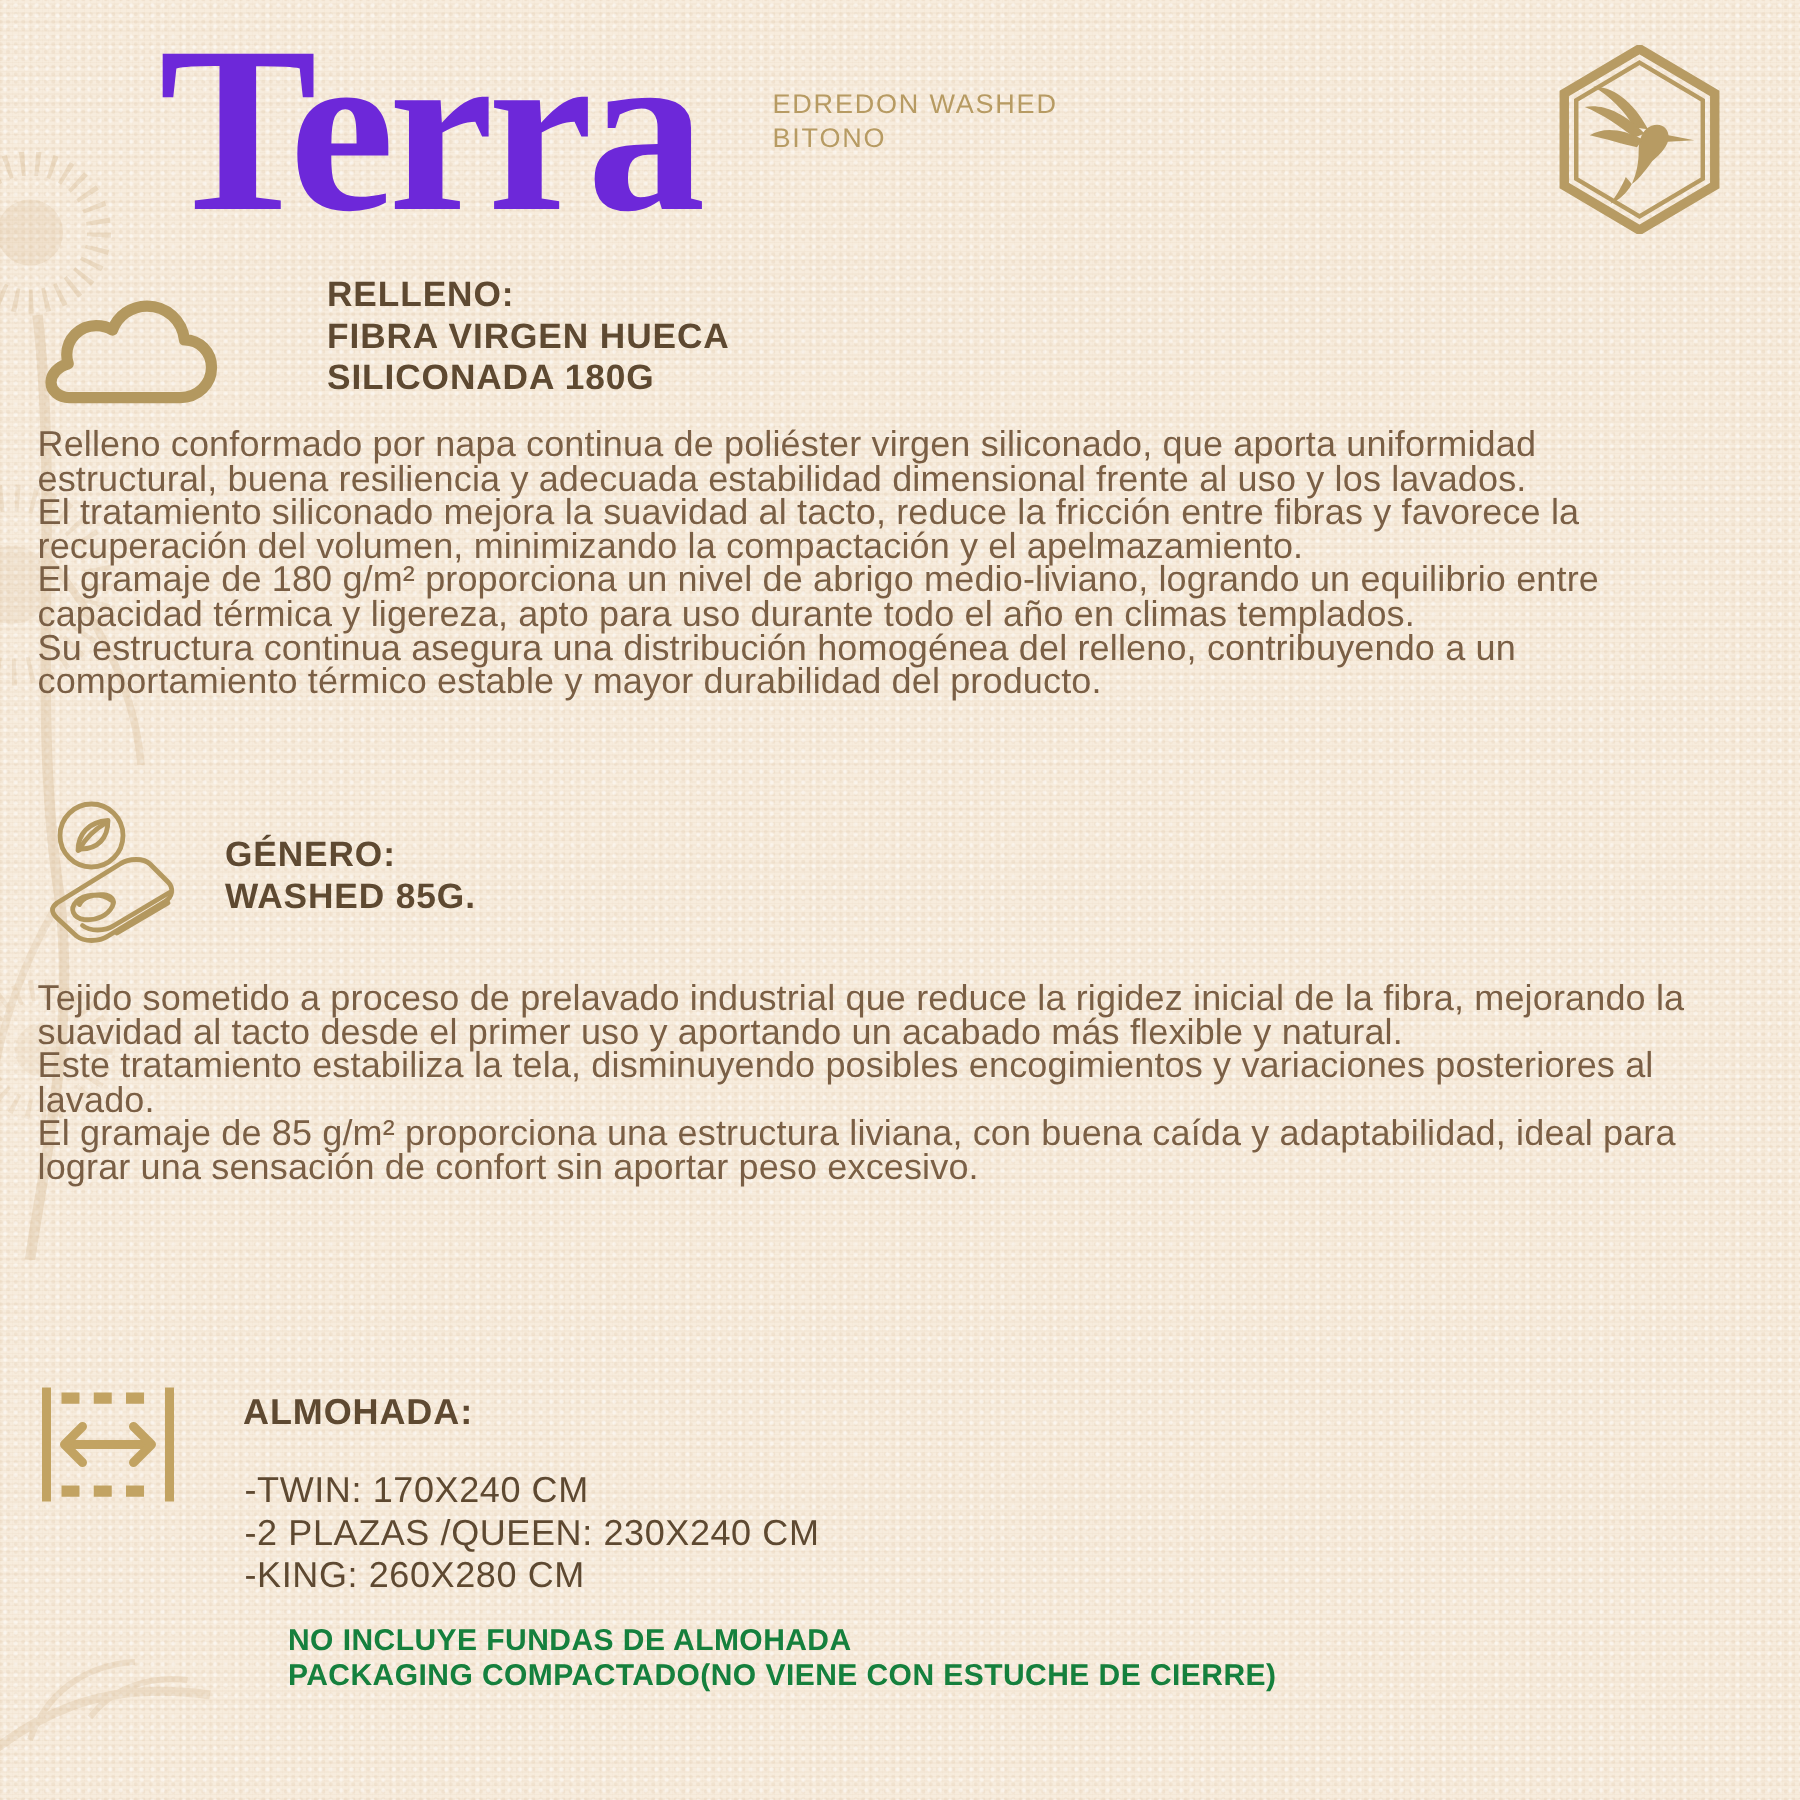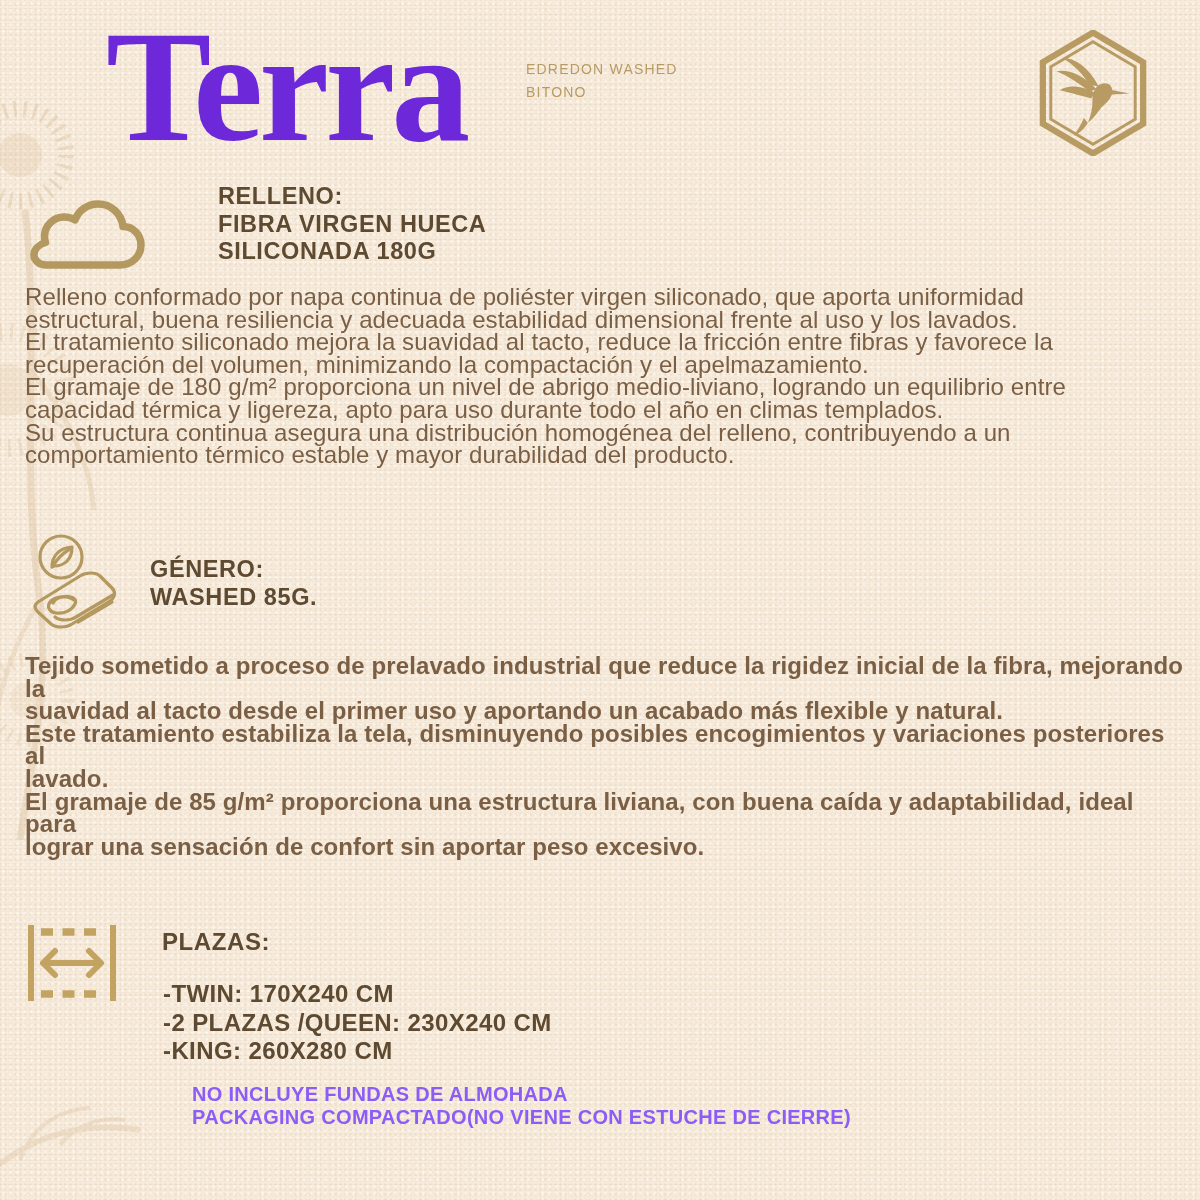--- a/index.html
+++ b/index.html
@@ -26,22 +26,22 @@
   .watermark2 { position:absolute; left:-40px; top:980px; opacity:0.22; pointer-events:none; }
 
   .title {
     position:absolute; left:106px; top:8px;
     font-family:"Liberation Serif", serif;
     font-weight:bold;
     font-size:158px; line-height:1; letter-spacing:-4px;
     color:#6d28d9;
   }
   .subtitle {
-    position:absolute; left:526px; top:58px;
-    font-size:14px; line-height:23px; letter-spacing:1.2px;
+    position:absolute; left:515px; top:58px;
+    font-size:18px; line-height:23px; letter-spacing:1.2px;
     font-weight:500; color:#b79b63;
     white-space:pre-line;
   }
   .logo { position:absolute; left:1036px; top:30px; }
 
   .icon-cloud    { position:absolute; left:28px;  top:186px; }
   .icon-fabric   { position:absolute; left:24px;  top:532px; }
   .icon-measure  { position:absolute; left:22px;  top:920px; }
 
   .heading {
@@ -54,31 +54,31 @@
   .h-genero  { left:150px; top:556px; }
   .h-medidas { left:162px; top:928px; font-size:24px; }
 
   .body-text {
     position:absolute; left:25px; width:1160px;
     color:#7a5f45;
     font-size:24px; line-height:22.6px; letter-spacing:0.1px;
     white-space:pre-line;
   }
   .p-relleno { top:286px; }
-  .p-genero  { top:655px;font-weight:bold; }
+  .p-genero  { top:655px; }
 
   .sizes-list {
     position:absolute; left:163px; top:980px;
-    font-weight:bold; color:#5e4931;
+    font-weight:normal; color:#5e4931;
     font-size:24px; line-height:28.5px; letter-spacing:0.4px;
     white-space:pre-line;
   }
   .footer-notes {
     position:absolute; left:192px; top:1083px;
-    font-weight:bold; color:#8b5cf6;
+    font-weight:bold; color:#15803d;
     font-size:20px; line-height:23px; letter-spacing:0.3px;
     white-space:pre-line;
   }
 </style>
 </head>
 <body>
 
 <div class="texture"></div>
 
 <svg class="watermark" width="240" height="800" viewBox="0 0 240 800" fill="none" stroke="#cdab7e">
@@ -155,19 +155,19 @@
   <g stroke="#c2a362" fill="none">
     <line x1="9" y1="5" x2="9" y2="81" stroke-width="6"></line>
     <line x1="91" y1="5" x2="91" y2="81" stroke-width="6"></line>
     <line x1="19" y1="12" x2="83" y2="12" stroke-width="7.5" stroke-dasharray="12 9.5"></line>
     <line x1="19" y1="74" x2="83" y2="74" stroke-width="7.5" stroke-dasharray="12 9.5"></line>
     <line x1="22" y1="43" x2="78" y2="43" stroke-width="6"></line>
     <path d="M33,31 L21,43 L33,55" stroke-width="6" stroke-linecap="round" stroke-linejoin="round"></path>
     <path d="M67,31 L79,43 L67,55" stroke-width="6" stroke-linecap="round" stroke-linejoin="round"></path>
   </g>
 </svg>
-<div class="heading h-medidas">PLAZAS:</div>
+<div class="heading h-medidas">ALMOHADA:</div>
 <div class="sizes-list">-TWIN: 170X240 CM
 -2 PLAZAS /QUEEN: 230X240 CM
 -KING: 260X280 CM</div>
 
 <div class="footer-notes">NO INCLUYE FUNDAS DE ALMOHADA
 PACKAGING COMPACTADO(NO VIENE CON ESTUCHE DE CIERRE)</div>
 
 </body></html>

